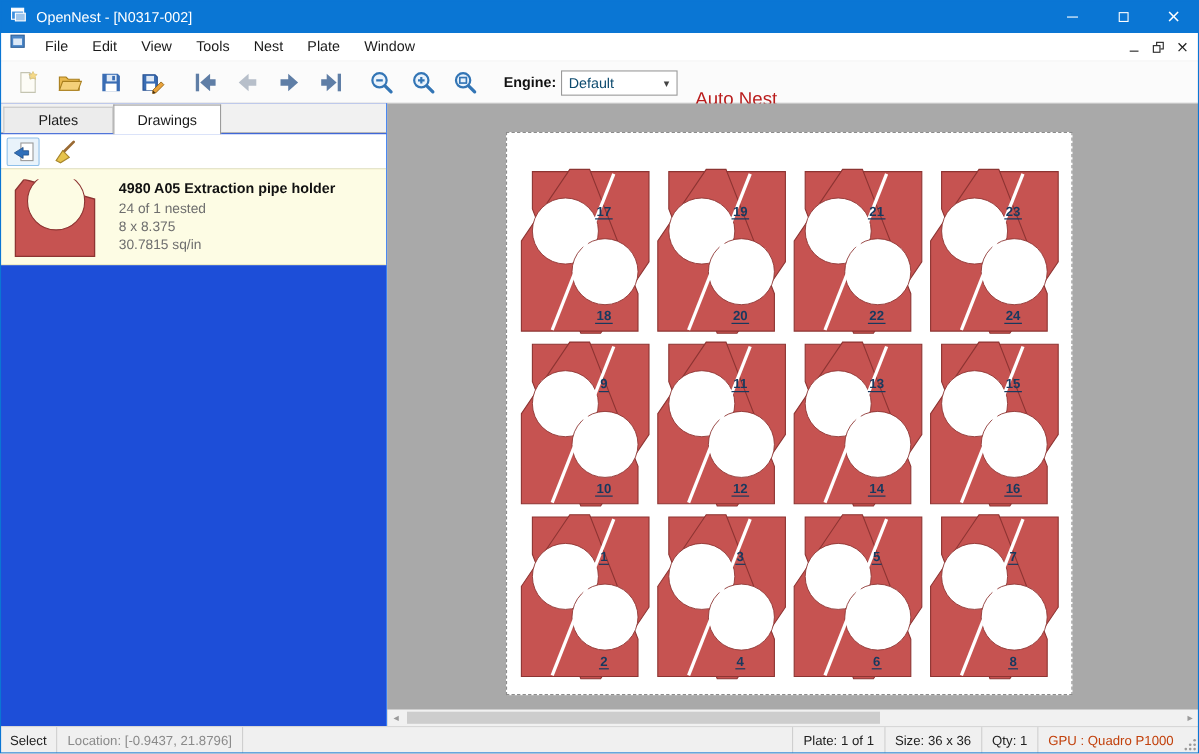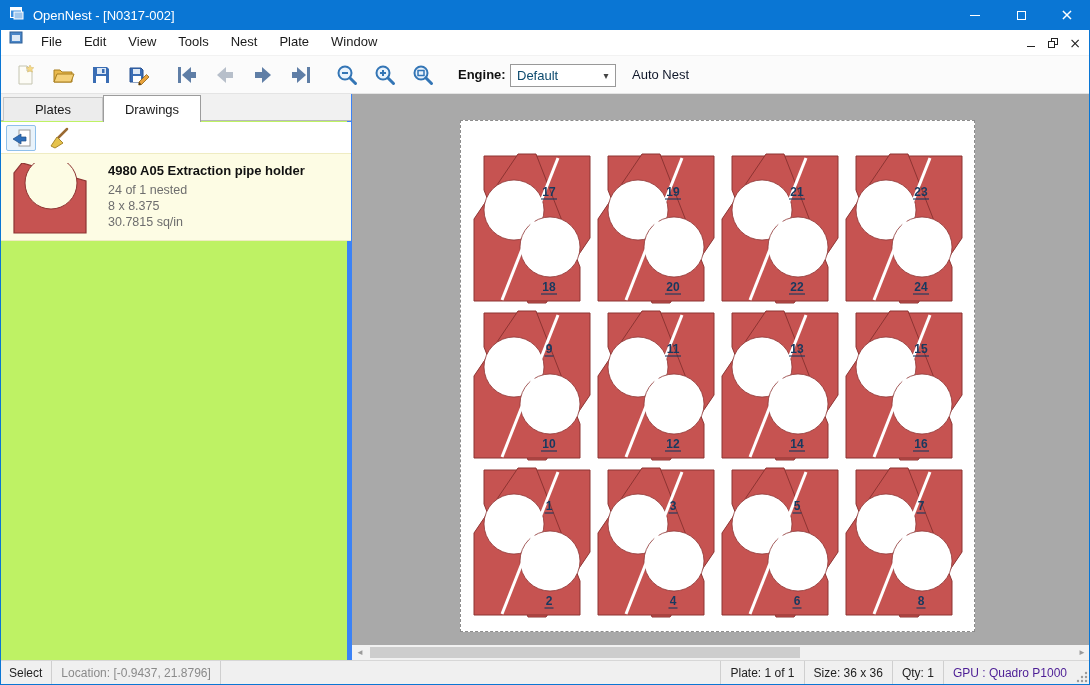--- a/index.html
+++ b/index.html
@@ -29,24 +29,24 @@
   .mdirestore .b2 { position:absolute; left:0; bottom:0; width:7px; height:7px; border:1px solid #222; background:#fff; }
   .mdiclose { color:#222; font-size:14px; line-height:1; font-family:"DejaVu Sans",sans-serif; }
 
   
   .toolbar { left:0; top:56px; width:1090px; height:38px; background:#fbfbfb; border-bottom:1px solid #e4e4e4; }
   .tbtn { position:absolute; top:3px; width:34px; height:32px; display:flex; align-items:center; justify-content:center; border-radius:2px; }
   .enginelabel { position:absolute; left:458px; top:11px; font-size:13px; font-weight:bold; color:#111; }
   .combobox { position:absolute; left:510px; top:8px; width:106px; height:23px; background:#fff; border:1px solid #999; display:flex; align-items:center; }
   .combobox .val { flex:1; font-size:13px; padding-left:6px; color:#0c4a6e; }
   .combobox .arrow { width:18px; text-align:center; font-size:10px; color:#444; }
-  .autonest { position:absolute; left:632px; top:11px; font-size:13px; color:#0f172a; }
-
-  
-  .sidepanel { left:0; top:94px; width:352px; height:566px; background:#bef264; border-right:5px solid #3b82f6; }
+  .autonest { position:absolute; left:632px; top:24px; font-size:17px; color:#b91c1c; }
+
+  
+  .sidepanel { left:0; top:94px; width:352px; height:566px; background:#1d4ed8; border-right:1px solid #3b82f6; }
   .tabstrip { position:absolute; left:0; top:0; width:351px; height:27px; background:#f1f1f1; border-bottom:1px solid #b8b8b8; }
   .tab { position:absolute; top:3px; height:24px; display:flex; align-items:center; justify-content:center; font-size:13px; color:#1a1a1a; }
   .tab.inactive { left:3px; width:100px; background:#ececec; border:1px solid #c6c6c6; border-bottom:none; }
   .tab.active { left:103px; width:98px; top:1px; height:27px; background:#fff; border:1px solid #9c9c9c; border-bottom:none; z-index:2; }
   .paneltoolbar { position:absolute; left:0; top:28px; width:351px; height:31px; background:#fff; }
   .pbtn { position:absolute; top:3px; width:30px; height:26px; display:flex; align-items:center; justify-content:center; border-radius:2px; }
   .pbtn.framed { border:1px solid #8fc0ea; background:#e9f3fb; }
   .drawing-item { position:absolute; left:0; top:59px; width:351px; height:88px; background:#fdfce4; border-top:1px solid #efecc2; border-bottom:1px solid #efecc2; }
   .thumbbox { position:absolute; left:8px; top:5px; width:88px; height:78px; }
   .di-title { position:absolute; left:108px; top:9px; font-size:13px; font-weight:bold; color:#111; }
@@ -390,21 +390,21 @@
   </div>
 </div>
 
 <div class="abs statusbar">
   <div class="seg sepr">Select</div>
   <div class="seg sepr gray">Location: [-0.9437, 21.8796]</div>
   <div class="spacer"></div>
   <div class="seg sepl">Plate: 1 of 1</div>
   <div class="seg sepl">Size: 36 x 36</div>
   <div class="seg sepl">Qty: 1</div>
-  <div class="seg sepl" id="gpu-seg" style="color: #4c1d95;">GPU : Quadro P1000</div>
+  <div class="seg sepl" id="gpu-seg" style="color: #c2410c;">GPU : Quadro P1000</div>
   <div class="grip">
     <svg width="12" height="12" viewBox="0 0 12 12">
       <circle cx="10" cy="10" r="1.2" fill="#9a9a9a"></circle>
         <circle cx="10" cy="6" r="1.2" fill="#9a9a9a"></circle>
       <circle cx="6" cy="10" r="1.2" fill="#9a9a9a"></circle>
         <circle cx="10" cy="2" r="1.2" fill="#9a9a9a"></circle>
       <circle cx="6" cy="6" r="1.2" fill="#9a9a9a"></circle>
         <circle cx="2" cy="10" r="1.2" fill="#9a9a9a"></circle>
     </svg>
   </div>

